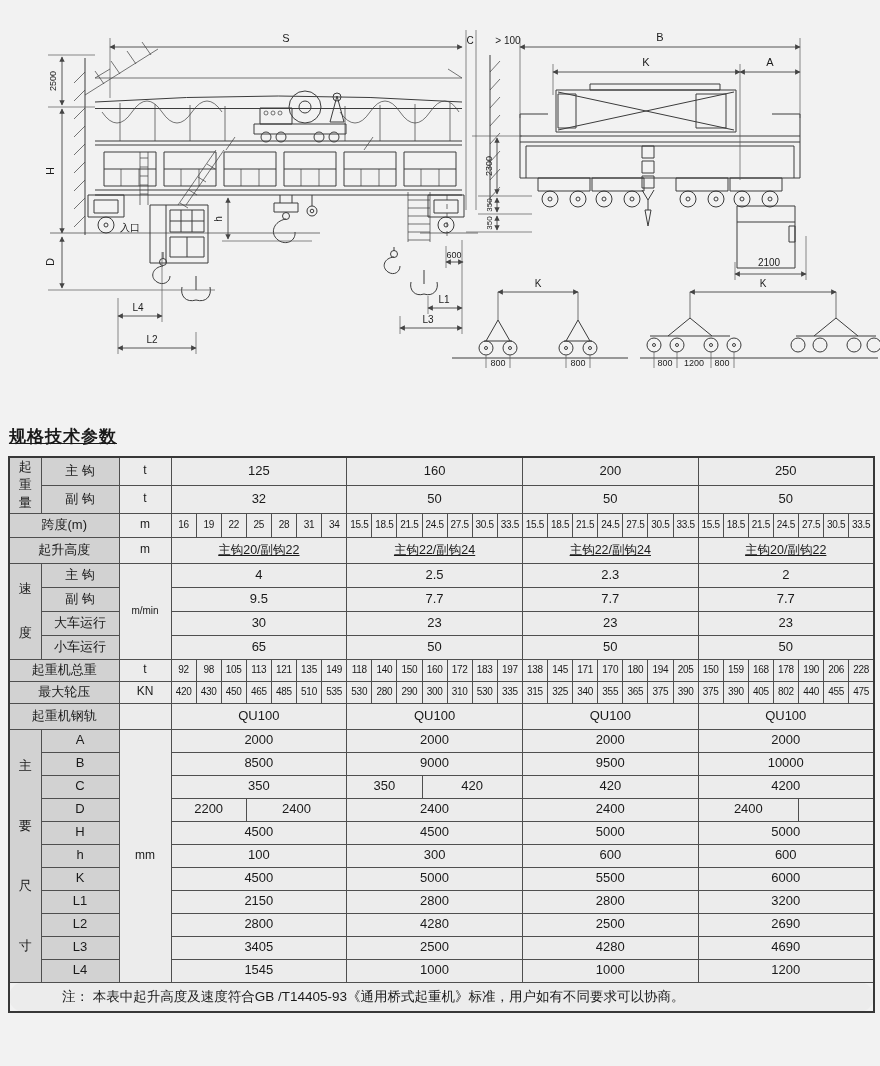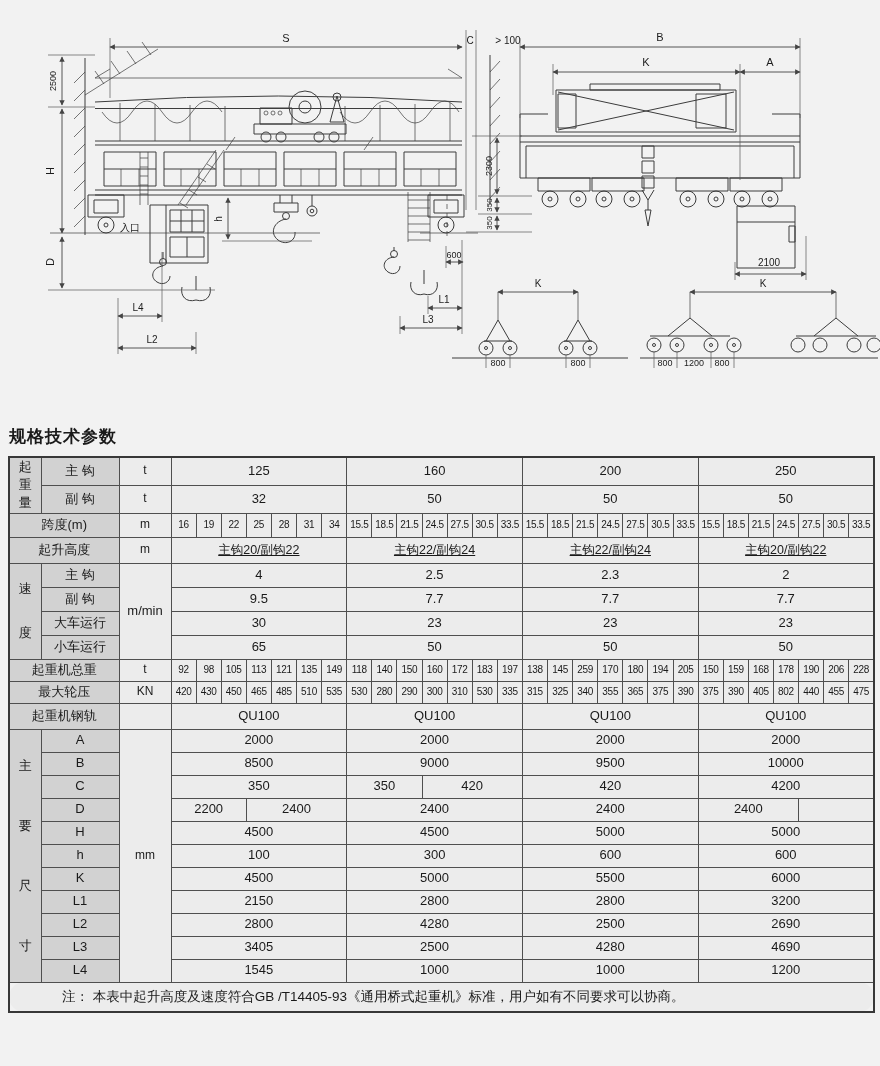--- a/index.html
+++ b/index.html
@@ -6,28 +6,28 @@
   .page{position:relative;width:880px;height:1066px;background:#f2f2f2;
         font-family:"Liberation Sans","DejaVu Sans",sans-serif;overflow:hidden;}
   svg.drawing{position:absolute;top:0;left:0;}
   svg .ln{stroke:#3c3c3c;stroke-width:1;fill:none;}
   svg .thin{stroke-width:0.7;}
   svg .dash{stroke-dasharray:5 4;}
   svg .ext{stroke:#5a5a5a;stroke-width:0.7;fill:none;}
   svg .dim{stroke:#444;stroke-width:0.9;fill:none;marker-start:url(#ar);marker-end:url(#ar);}
   svg text{font-family:"Liberation Sans","DejaVu Sans",sans-serif;fill:#1c1c1c;text-anchor:middle;}
   .t8{font-size:8px}.t9{font-size:9px}.t10{font-size:10px}.t11{font-size:11px}
-  .title{position:absolute;top:425px;left:9px;font-size:17px;font-weight:600;color:#1a1a1a;letter-spacing:1px;}
+  .title{position:absolute;top:425px;left:9px;font-size:17px;font-weight:600;color:#1a1a1a;letter-spacing:1px;text-decoration:underline;}
   table.spec{position:absolute;top:456px;left:8px;width:865px;border-collapse:collapse;
              table-layout:fixed;border:2px solid #383838;}
   td{border:1px solid #4f4f4f;background:#ececec;text-align:center;vertical-align:middle;
      font-size:13px;color:#1a1a1a;padding:0;line-height:1.15;overflow:hidden;white-space:nowrap;}
   td.hd{background:#d2d2d2;}
   td.u{font-size:12px;}
-  td.umin{font-size:13px;}
+  td.umin{font-size:10px;}
   td.sm{font-size:10px;letter-spacing:-0.3px;}
   td.vt{white-space:normal;word-break:break-all;padding:0 8px;margin-left:19px;}
   td.cap{line-height:18px;}
   td.spd{line-height:44px;}
   td.dims{line-height:60px;}
   td.lift{font-size:12.5px;text-decoration:underline;}
   td.note{text-align:left;padding-left:52px;font-size:13.5px;border-radius:15px;}
   tr.h28{height:28px}tr.h26{height:26px}tr.h24{height:24px}tr.h23{height:23px}
   tr.h22{height:22px}tr.h30{height:30px}
 </style>
@@ -346,21 +346,21 @@
           <td class="sm">149</td>
           <td class="sm">118</td>
           <td class="sm">140</td>
           <td class="sm">150</td>
           <td class="sm">160</td>
           <td class="sm">172</td>
           <td class="sm">183</td>
           <td class="sm">197</td>
           <td class="sm">138</td>
           <td class="sm">145</td>
-          <td class="sm">259</td>
+          <td class="sm">171</td>
           <td class="sm">170</td>
           <td class="sm">180</td>
           <td class="sm">194</td>
           <td class="sm">205</td>
           <td class="sm">150</td>
           <td class="sm">159</td>
           <td class="sm">168</td>
           <td class="sm">178</td>
           <td class="sm">190</td>
           <td class="sm">206</td>

